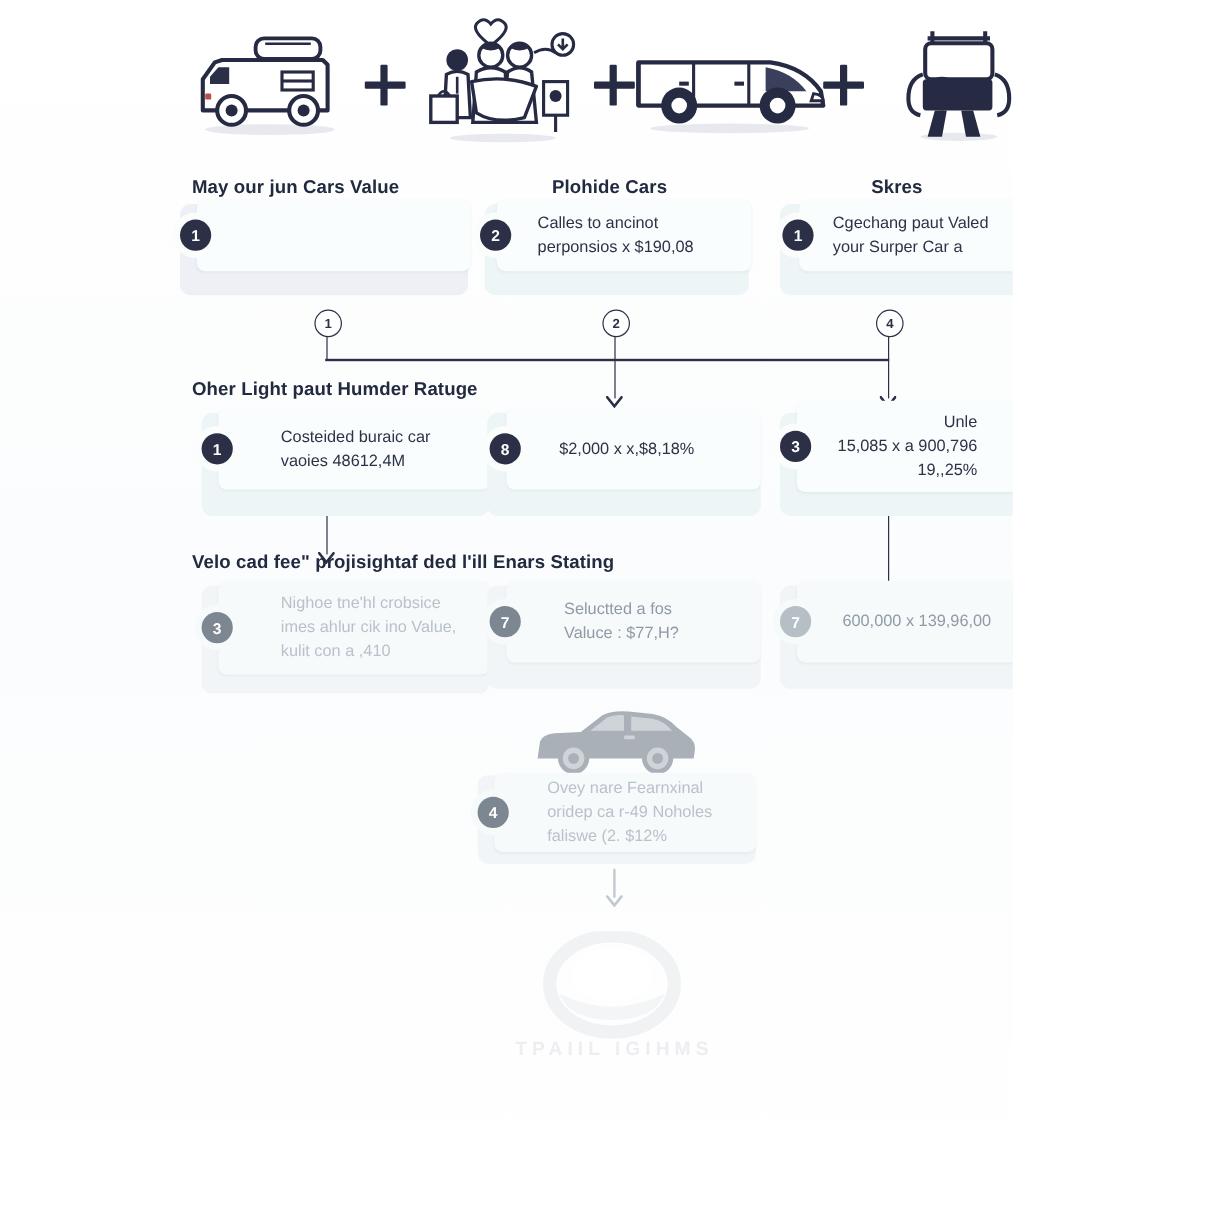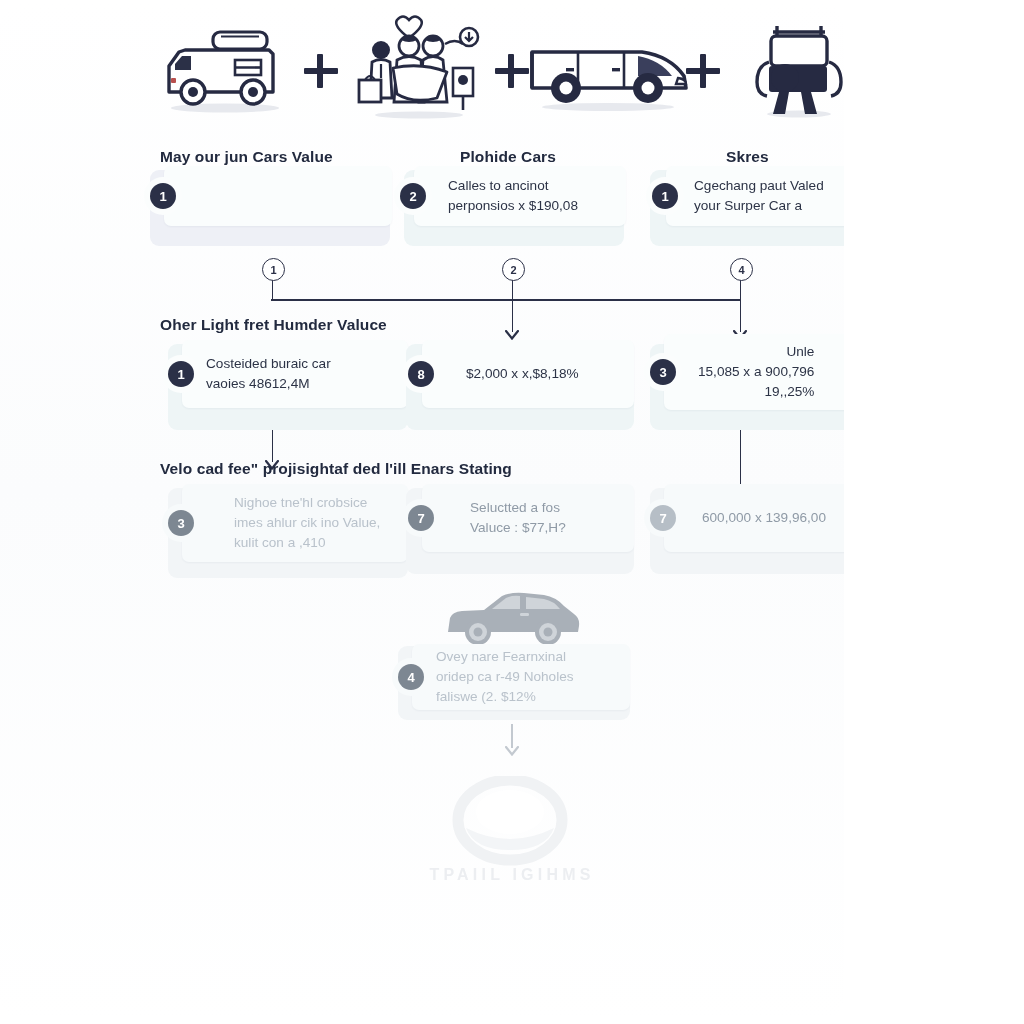--- a/index.html
+++ b/index.html
@@ -360,26 +360,26 @@
 
       <div class="vline" style="left:589.6px; top:48px; height:32px;"></div>
       <div class="arrowhead" style="left:583px; top:78px;">
         <svg width="14" height="10" viewBox="0 0 14 10">
             <path d="M1 1 L7 8.5 L13 1" fill="none" stroke="#2b3047" stroke-width="2.2" stroke-linecap="round"></path>
           </svg>
       </div>
     </div>
 
     <div class="band" style="top:188px; height:130px;">
-      <div class="band-title" style="left:10px; top:0;">Oher Light fret Humder Valuce</div>
+      <div class="band-title" style="left:10px; top:0;">Oher Light paut Humder Ratuge</div>
 
       <div class="panel pale" style="left:18px; top:28px; width:240px; height:86px;"></div>
       <div class="card" style="left:32px; top:24px; width:226px; height:68px;">
         <div class="badge" style="left:-14px; top:21px;">1</div>
-        <div class="card-text" style="margin-left:24px;">Costeided buraic car
+        <div class="card-text" style="margin-left:52px;">Costeided buraic car
 vaoies 48612,4M</div>
       </div>
 
       <div class="panel pale" style="left:256px; top:28px; width:228px; height:86px;"></div>
       <div class="card" style="left:272px; top:24px; width:212px; height:68px;">
         <div class="badge" style="left:-14px; top:21px;">8</div>
         <div class="card-text" style="margin-left:44px;">$2,000 x x,$8,18%</div>
       </div>
 
       <div class="panel pale" style="left:500px; top:28px; width:224px; height:86px;"></div>
@@ -443,21 +443,21 @@
       <circle cx="38" cy="44" r="4.5" fill="#a9b0b8"></circle>
       <circle cx="108" cy="44" r="13" fill="#a9b0b8"></circle>
       <circle cx="108" cy="44" r="9" fill="#cfd4d9"></circle>
       <circle cx="108" cy="44" r="4.5" fill="#a9b0b8"></circle>
     </svg>
   </div>
 
   <div class="panel faded" style="position:absolute; left:398px; top:646px; width:232px; height:74px; background:#f2f5f7;"></div>
   <div class="card ghost" style="position:absolute; left:412px; top:644px; width:218px; height:66px;">
     <div class="badge grey" style="left:-14px; top:20px;">4</div>
-    <div class="card-text mute" style="margin-left:24px;">Ovey nare Fearnxinal
+    <div class="card-text mute" style="margin-left:44px;">Ovey nare Fearnxinal
 oridep ca r-49 Noholes
 faliswe (2. $12%</div>
   </div>
 
   <div class="vline soft" style="position:absolute; left:511px; top:724px; height:24px; background:#c3c9d0;"></div>
   <div class="arrowhead" style="position:absolute; left:505px; top:746px;">
     <svg width="14" height="10" viewBox="0 0 14 10">
         <path d="M1 1 L7 8.5 L13 1" fill="none" stroke="#c3c9d0" stroke-width="2.2" stroke-linecap="round"></path>
       </svg>
   </div>

